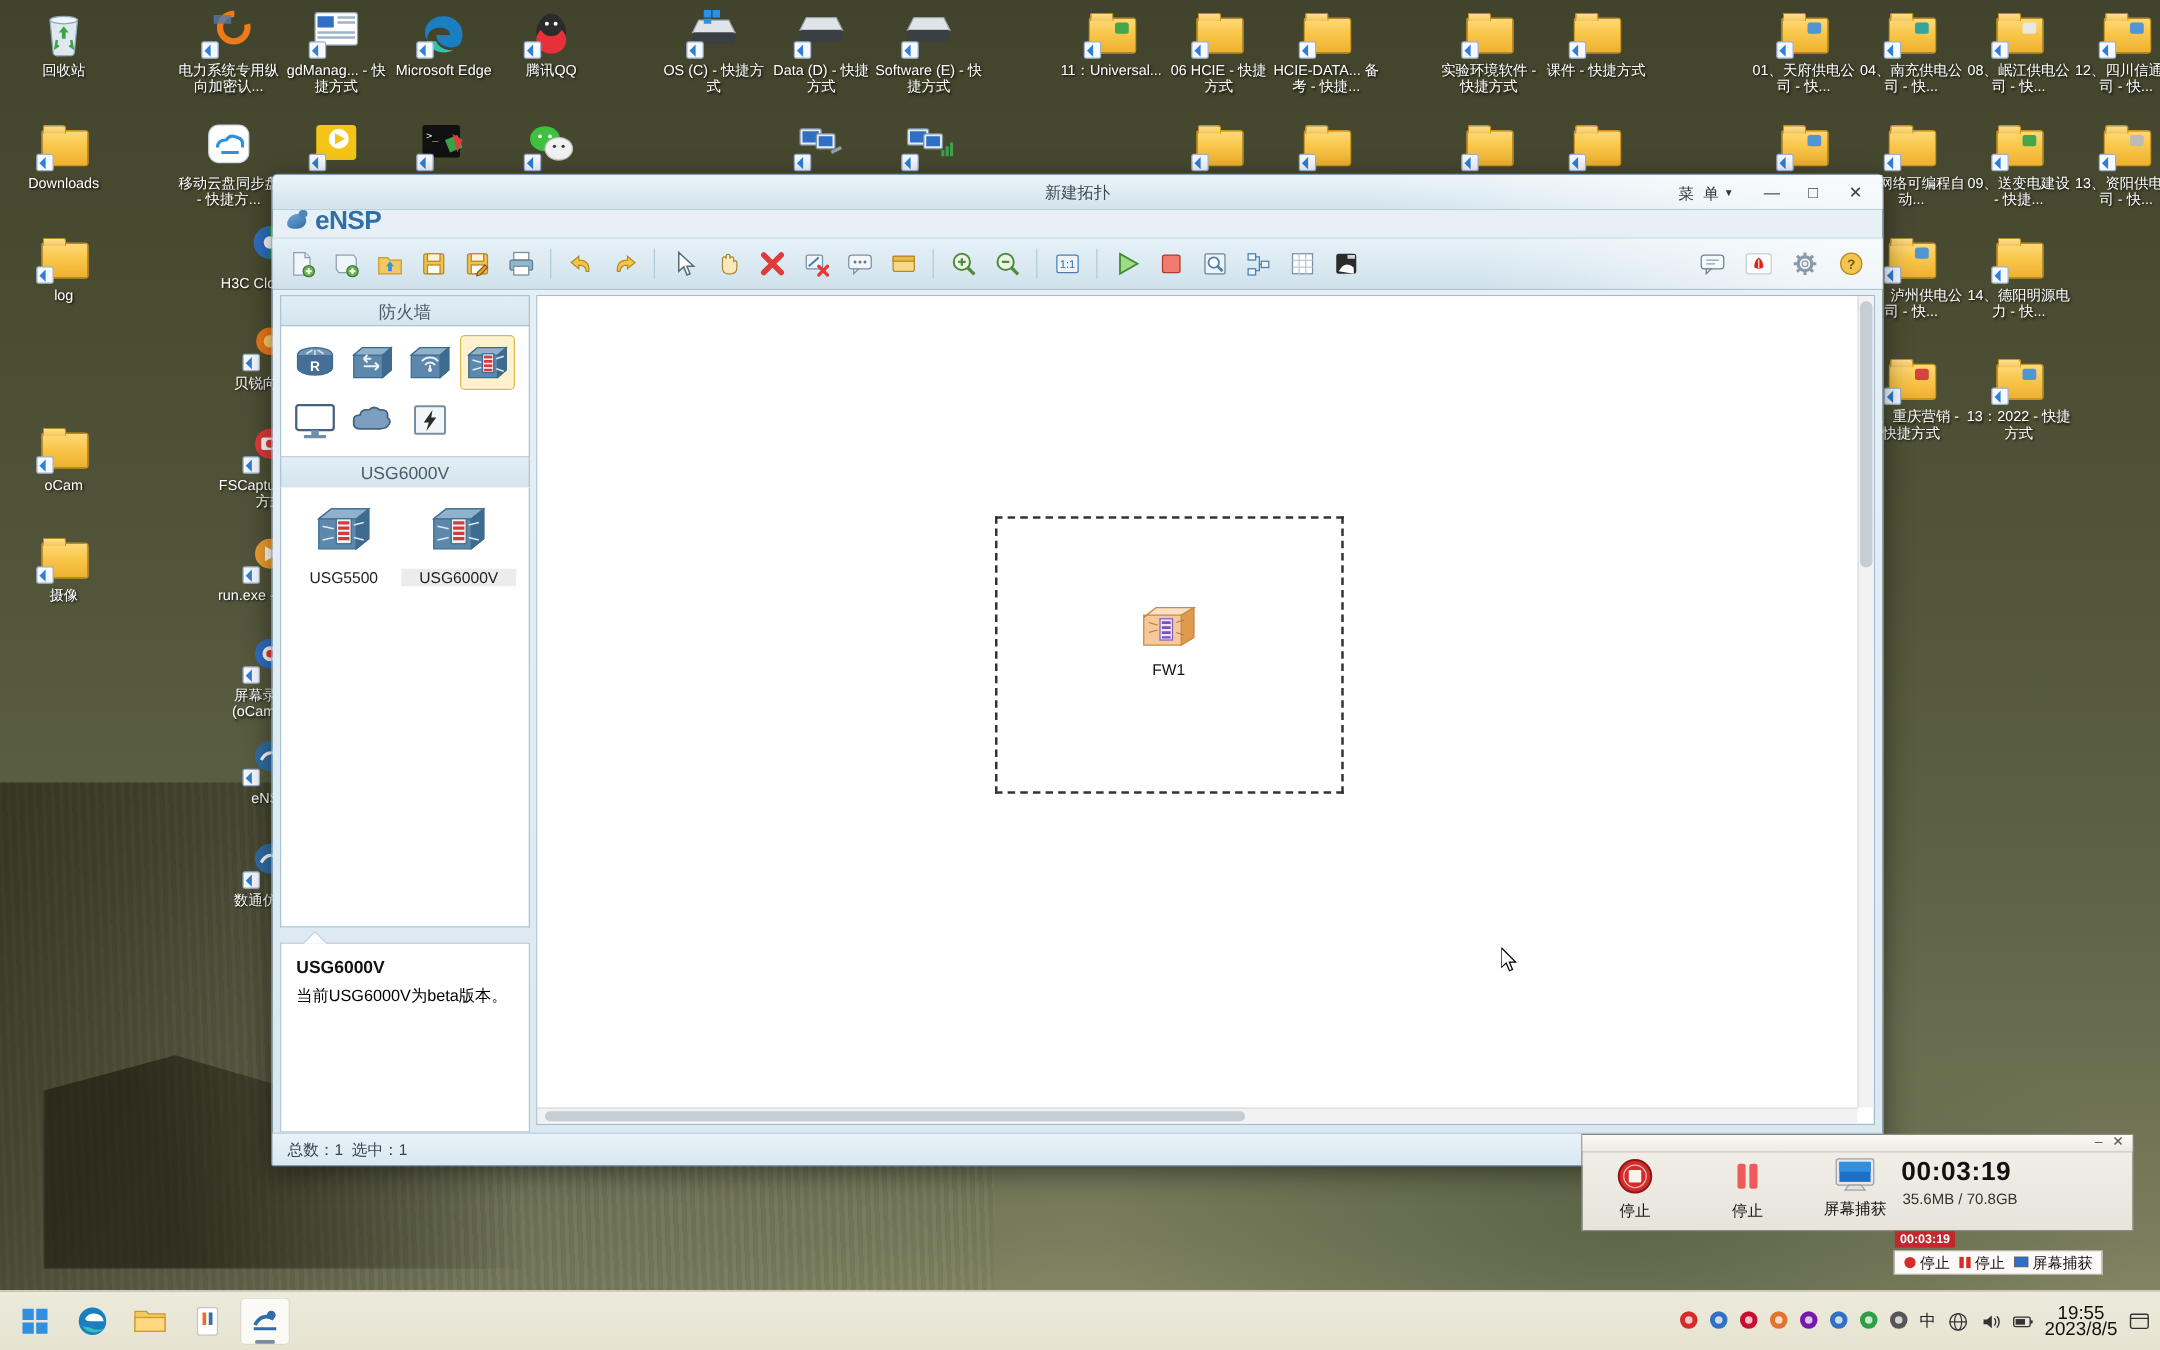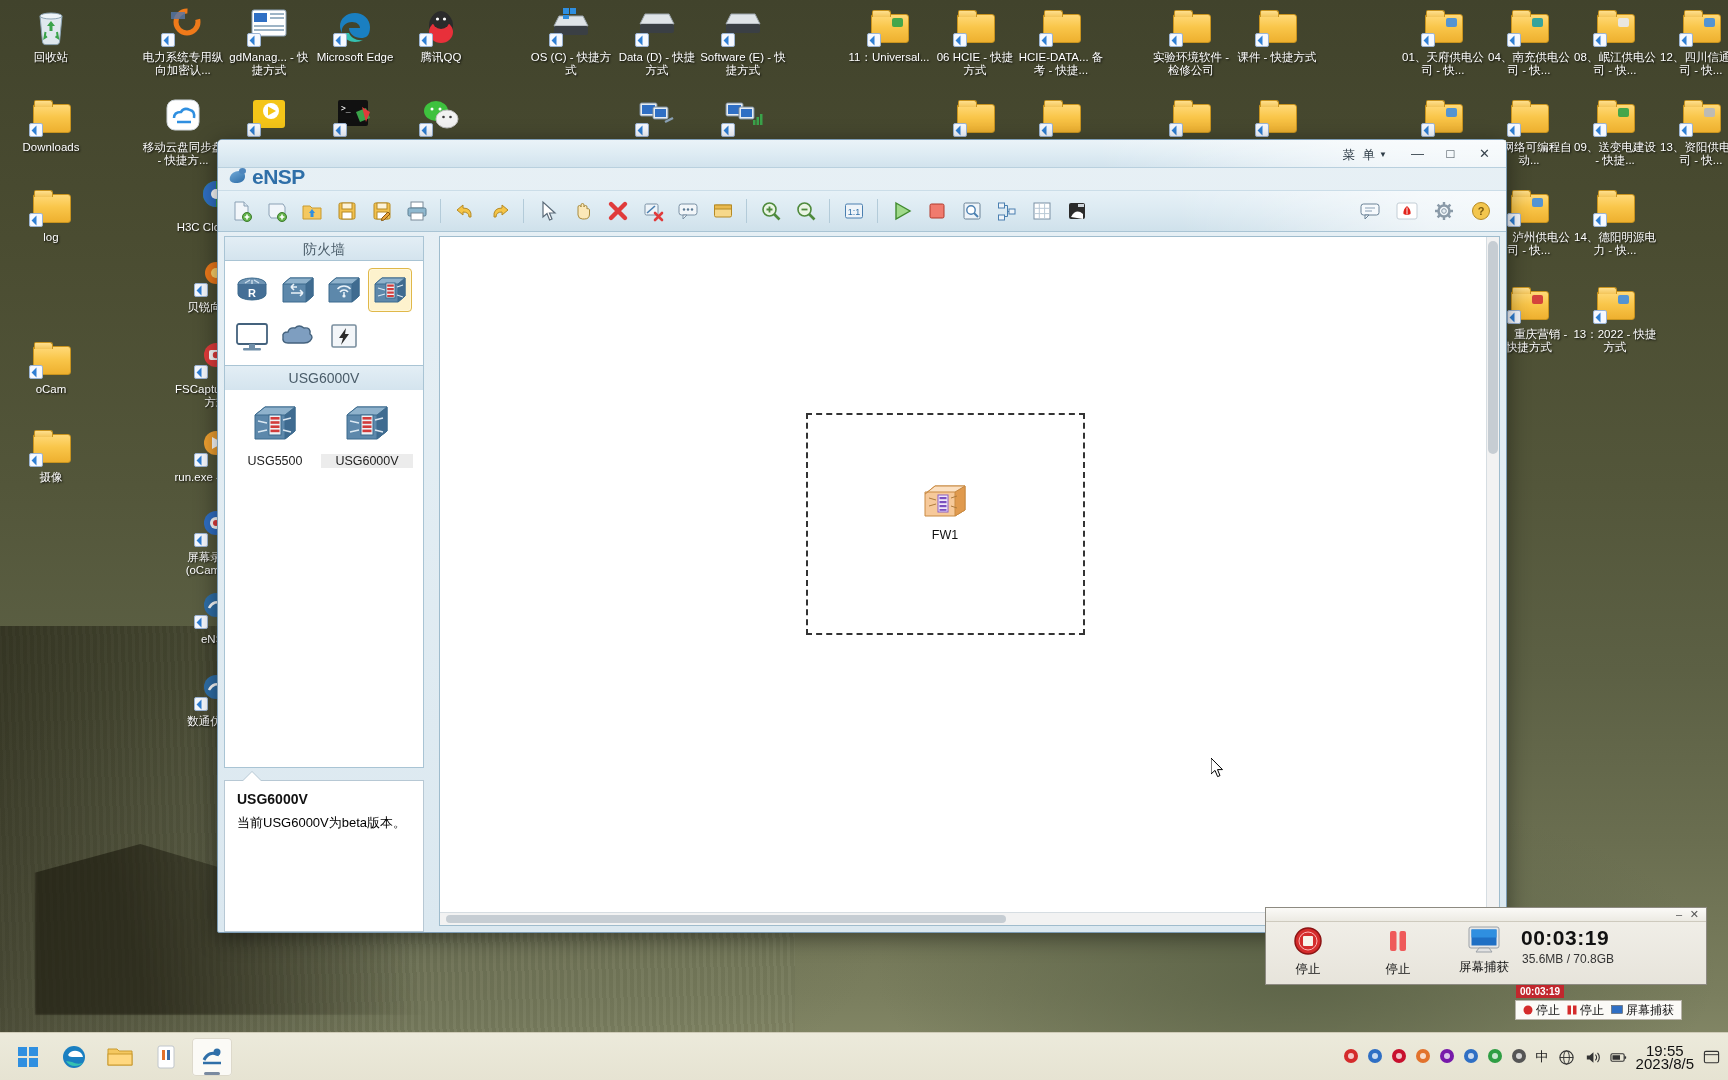--- a/index.html
+++ b/index.html
@@ -170,21 +170,21 @@
   #desc-panel:before{
     content:"";position:absolute;left:18px;top:-9px;width:0;height:0;
     border-left:9px solid transparent;border-right:9px solid transparent;border-bottom:9px solid #fff;
     filter:drop-shadow(0 -1px 0 #b7c8d4);
   }
   #desc-title{font-size:14px;font-weight:bold;color:#111;margin-bottom:6px;}
   #desc-text{font-size:13px;color:#000000;line-height:19px;}
 
   
   #canvas-wrap{
-    flex:1; margin-left:15px; margin-top:4px; margin-bottom:6px;
+    flex:1; margin-left:5px; margin-top:4px; margin-bottom:6px;
     border:1px solid #9fbccd; background:#fff; position:relative; min-width:0;
   }
   #canvas{position:absolute;inset:0;right:13px;bottom:13px;background:#fff;overflow:hidden;}
   #sel-rect{
     position:absolute;left:366px;top:176px;width:279px;height:222px;
     border:2px dashed #333;
   }
   #fw-node{
     position:absolute;left:455px;top:243px;width:100px;text-align:center;
   }
@@ -352,21 +352,21 @@
         <span class="folder"></span>
         <span class="shortcut-arrow"></span>
       </span>
       <span class="lbl">HCIE-DATA... 备考 - 快捷...</span>
     </div>
     <div class="icon-cell" style="left: 1148px; top: 8px;">
       <span class="glyph">
         <span class="folder"></span>
         <span class="shortcut-arrow"></span>
       </span>
-      <span class="lbl">实验环境软件 - 检修公司</span>
+      <span class="lbl">实验环境软件 - 快捷方式</span>
     </div>
     <div class="icon-cell" style="left: 1234px; top: 8px;">
       <span class="glyph">
         <span class="folder"></span>
         <span class="shortcut-arrow"></span>
       </span>
       <span class="lbl">课件 - 快捷方式</span>
     </div>
     <div class="icon-cell" style="left: 1400px; top: 8px;">
       <span class="glyph">
@@ -655,20 +655,21 @@
         <span class="shortcut-arrow"></span>
       </span>
       <span class="lbl">13：2022 - 快捷方式</span>
     </div>
   </div>
 
 <div id="ensp">
 
   <div id="ensp-titlebar">
     <div class="sheen"></div>
+    <div id="win-title">新建拓扑</div>
     <div id="menu-btn">
       <span>菜 单</span><span class="car">▼</span>
     </div>
     <div class="wbtn" id="wb-min">—</div>
     <div class="wbtn" id="wb-max">□</div>
     <div class="wbtn" id="wb-close">✕</div>
   </div>
 
   <div id="ensp-logo">
     <span class="mark"></span>
@@ -1015,20 +1016,27 @@
       </div>
       <div class="vscroll">
           <div class="thumb"></div>
         </div>
       <div class="hscroll">
           <div class="thumb"></div>
         </div>
     </div>
   </div>
 
+  <div id="statusbar">
+    <div id="status-left">
+      <span>总数：</span><span>1</span>
+      &nbsp;<span>选中：</span><span>1</span>
+    </div>
+    <a id="help-link" href="#">获取帮助与反馈</a>
+  </div>
 </div>
 
 <div id="ocam">
   <div id="ocam-tb">
     <span class="mini" id="ocam-min">–</span>
     <span class="mini" id="ocam-close">✕</span>
   </div>
 
   <div class="ocam-btn" style="left:8px">
     <svg width="30" height="30" viewBox="0 0 30 30">

